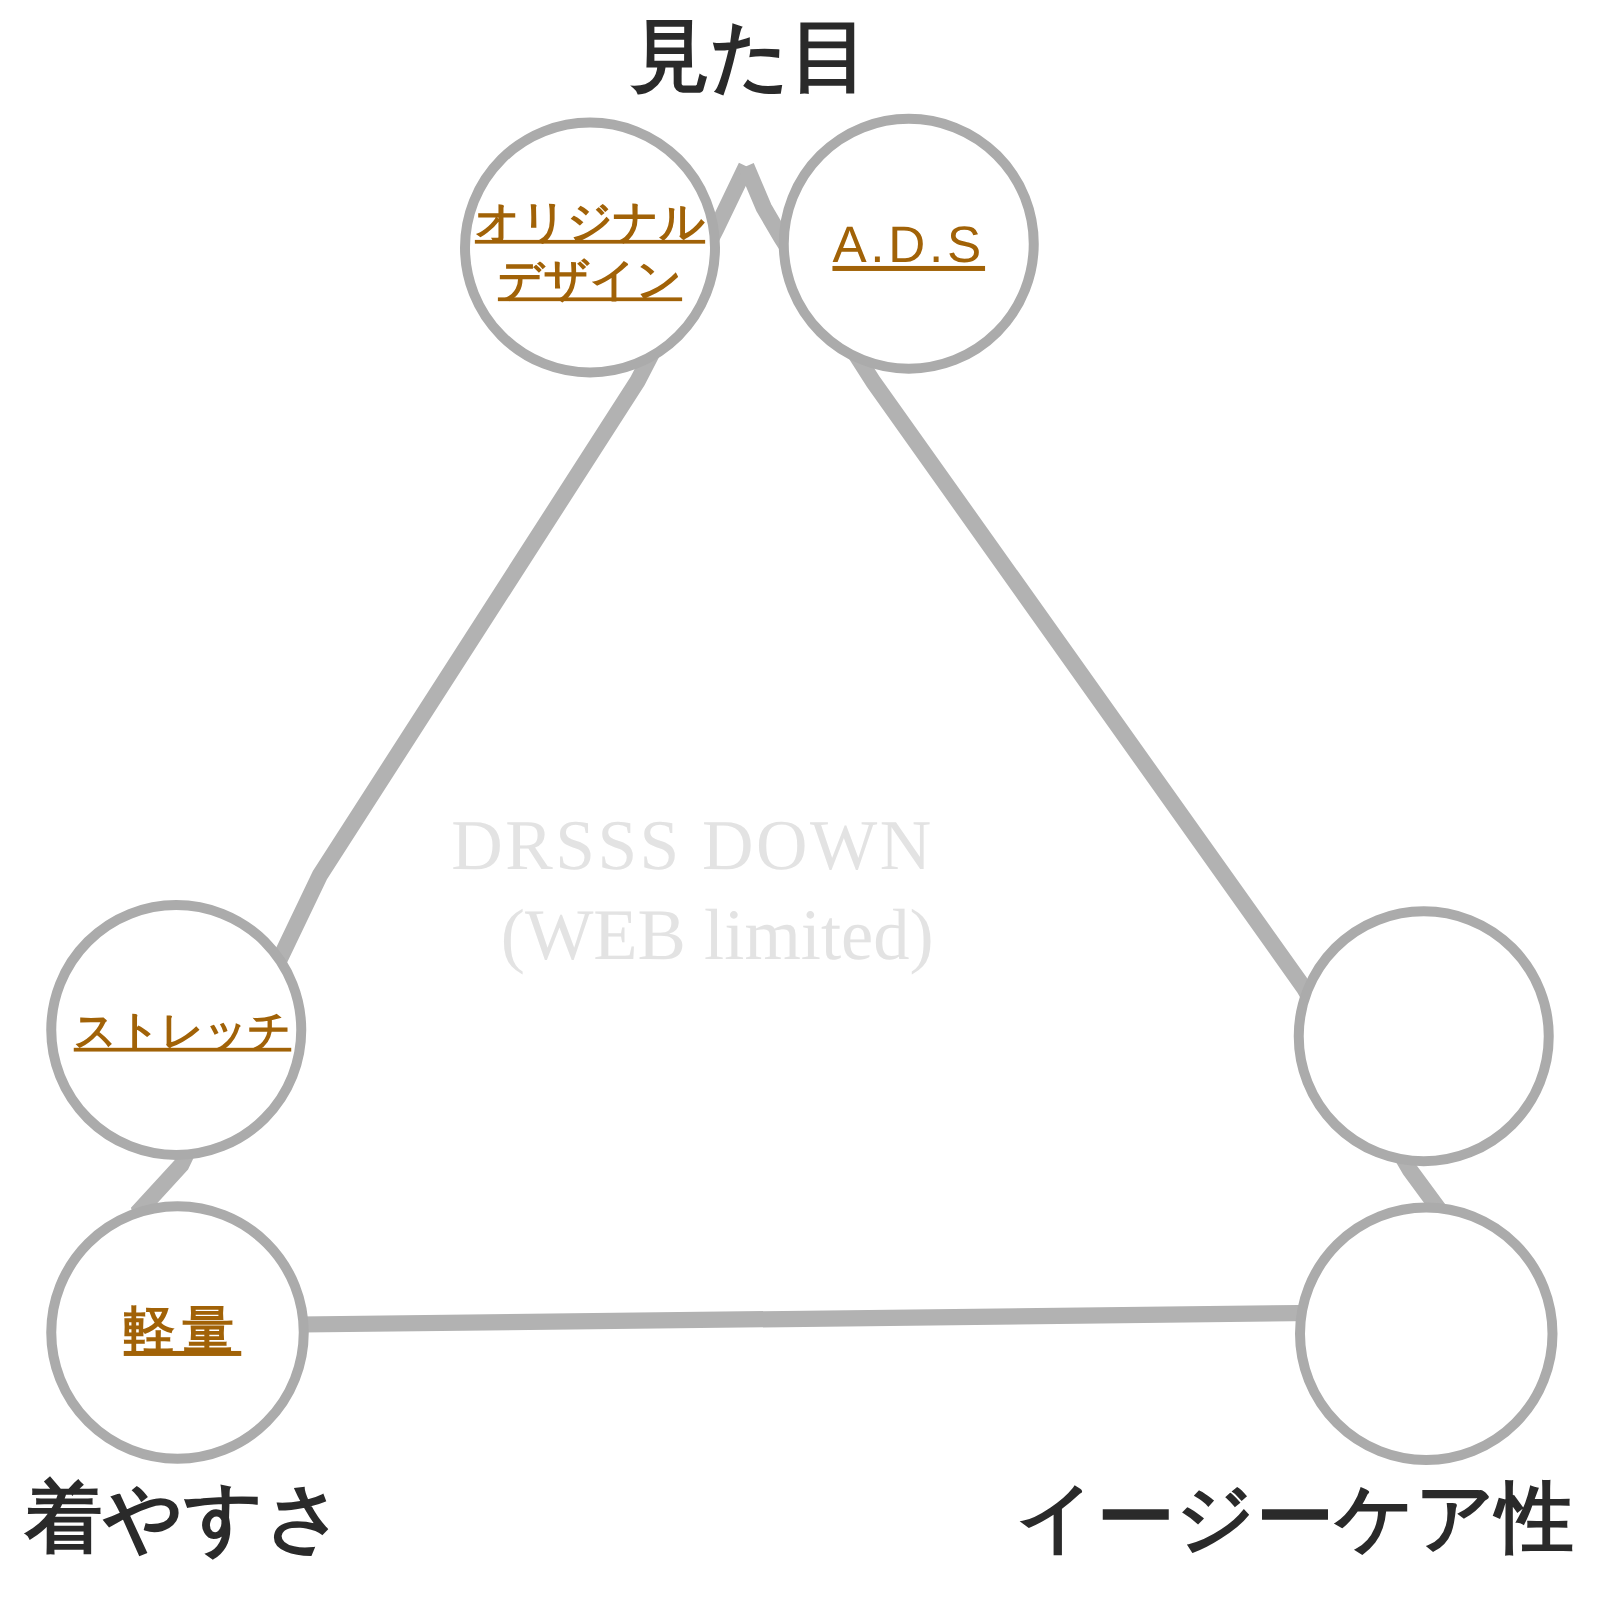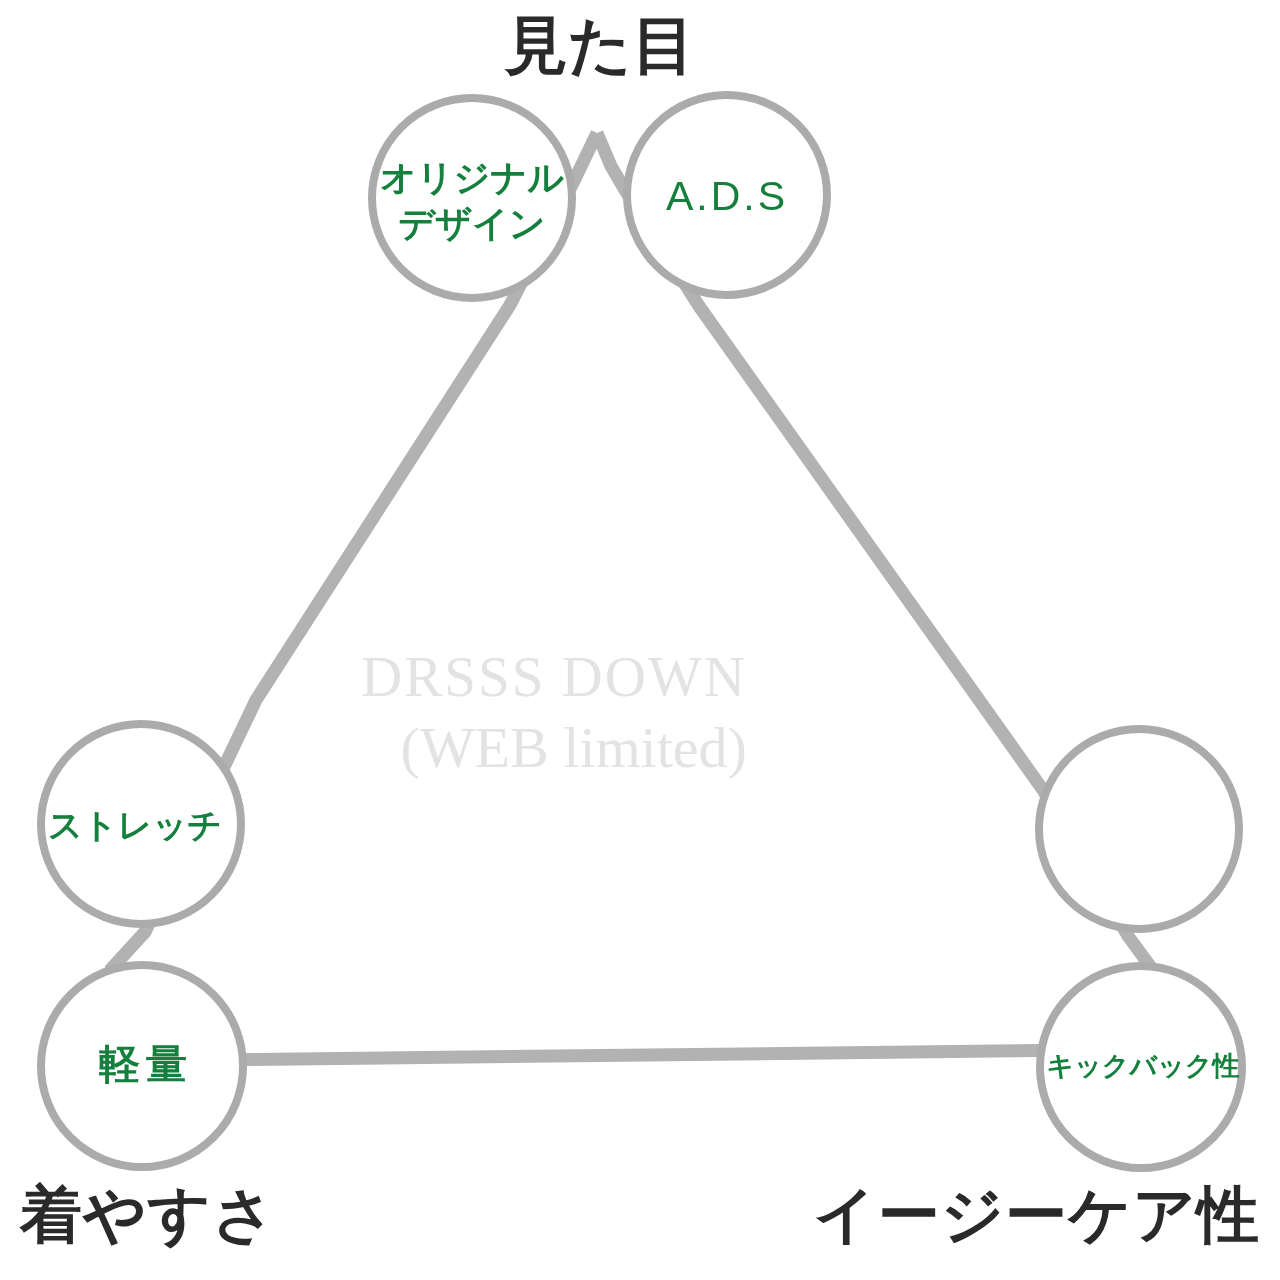--- a/index.html
+++ b/index.html
@@ -77,28 +77,29 @@
   .corner-bottom-right {
     right: 20px;
     top: 1184px;
     font-size: 62px;
     letter-spacing: 1px;
   }
   .node-label {
     position: absolute;
     transform: translate(-50%, -50%);
     text-align: center;
-    color: #15803d;
+    color: #a16207;
     font-weight: 600;
     white-space: nowrap;
     line-height: 1.28;
+    text-decoration: underline;
   }
   .node-original-design { left: 472px; top: 201px; font-size: 36px; }
   .node-ads             { left: 727px; top: 196px; font-size: 41px; font-weight: 500; letter-spacing: 3px; }
-  .node-stretch         { left: 135px; top: 826px; font-size: 34px; }
+  .node-stretch         { left: 146px; top: 826px; font-size: 34px; }
   .node-lightweight     { left: 146px; top: 1064px; font-size: 41px; letter-spacing: 6px; }
   .node-water           { left: 1139px; top: 829px; font-size: 40px; letter-spacing: 6px; line-height: 1; }
   .node-kickback        { left: 1143px; top: 1066px; font-size: 27px; }
   .water-divider {
     width: 72px;
     height: 0;
     border-top: 2px solid #5e5e5e;
     margin: 13px auto 15px auto;
   }
 </style>
@@ -137,20 +138,19 @@
       <div>デザイン</div>
     </div>
 
     <div class="node-label node-ads">A.D.S</div>
 
     <div class="node-label node-stretch">ストレッチ</div>
 
     <div class="node-label node-lightweight">軽量</div>
 
 
-    <div class="node-label node-kickback">キックバック性</div>
 
     <div class="corner-label corner-bottom-right">イージーケア性</div>
 
     <div class="corner-label corner-bottom-left">着やすさ</div>
 
   </div>
 </div>
 
 </body></html>

